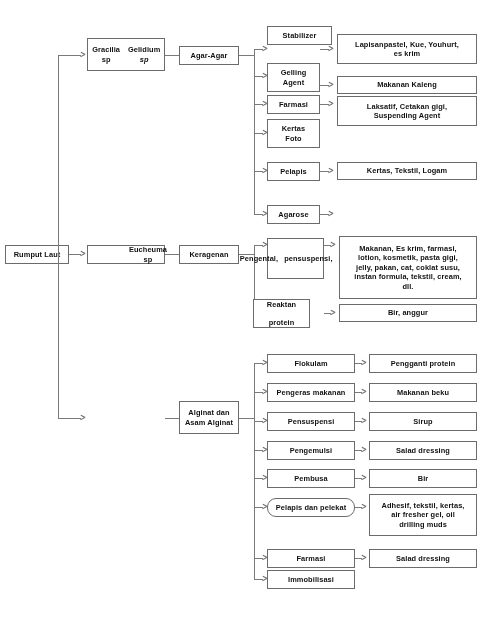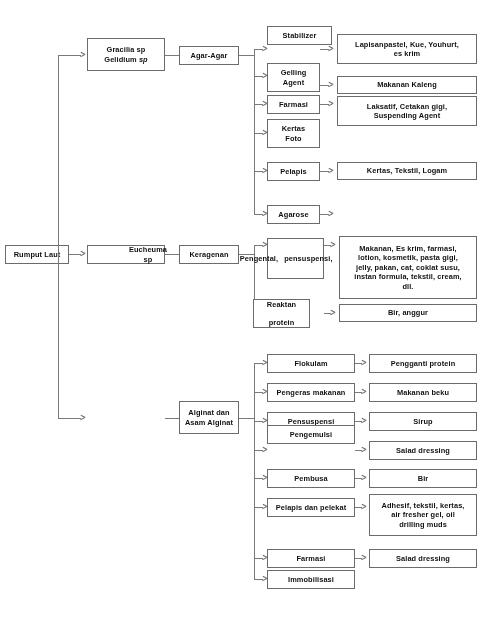--- a/index.html
+++ b/index.html
@@ -44,21 +44,21 @@
   </div>
 
   <div class="hl" style="left:69px;top:254px;width:12px;"></div>
   <div class="arw" style="left:85px;top:254px;"></div>
   <div class="vl" style="left:58px;top:55px;height:363px;"></div>
   <div class="hl" style="left:58px;top:55px;width:23px;"></div>
   <div class="arw" style="left:85px;top:55px;"></div>
   <div class="hl" style="left:58px;top:418px;width:23px;"></div>
   <div class="arw" style="left:85px;top:418px;"></div>
 
-  <div class="box f75" style="left:87px;top:38px;width:78px;height:33px;flex-direction:column;">
+  <div class="box f75" style="left:87px;top:38px;width:78px;height:33px;">
     <span class="txt">Gracilia  sp</span>
     <span class="txt"><span>Gelidium </span><i class="ital">sp</i></span>
   </div>
   <div class="hl" style="left:165px;top:55px;width:14px;"></div>
 
   <div class="box f75" style="left:179px;top:46px;width:60px;height:19px;">
     <span class="txt">Agar-Agar</span>
   </div>
   <div class="hl" style="left:239px;top:55px;width:15px;"></div>
   <div class="vl" style="left:254px;top:49px;height:165px;"></div>
@@ -202,21 +202,21 @@
     <span class="txt">Pensuspensi</span>
   </div>
   <div class="hl" style="left:355px;top:421px;width:7px;"></div>
   <div class="arw" style="left:366px;top:421px;"></div>
   <div class="box f75" style="left:369px;top:412px;width:108px;height:19px;">
     <span class="txt">Sirup</span>
   </div>
 
   <div class="hl" style="left:254px;top:450px;width:9px;"></div>
   <div class="arw" style="left:267px;top:450px;"></div>
-  <div class="box f75" style="left:267px;top:425px;width:88px;height:19px;">
+  <div class="box f75" style="left:267px;top:441px;width:88px;height:19px;">
     <span class="txt">Pengemulsi</span>
   </div>
   <div class="hl" style="left:355px;top:450px;width:7px;"></div>
   <div class="arw" style="left:366px;top:450px;"></div>
   <div class="box f75" style="left:369px;top:441px;width:108px;height:19px;">
     <span class="txt">Salad dressing</span>
   </div>
 
   <div class="hl" style="left:254px;top:478px;width:9px;"></div>
   <div class="arw" style="left:267px;top:478px;"></div>
@@ -224,21 +224,21 @@
     <span class="txt">Pembusa</span>
   </div>
   <div class="hl" style="left:355px;top:478px;width:7px;"></div>
   <div class="arw" style="left:366px;top:478px;"></div>
   <div class="box f75" style="left:369px;top:469px;width:108px;height:19px;">
     <span class="txt">Bir</span>
   </div>
 
   <div class="hl" style="left:254px;top:507px;width:9px;"></div>
   <div class="arw" style="left:267px;top:507px;"></div>
-  <div class="box f75" style="left:267px;top:498px;width:88px;height:19px;">
+  <div class="box f75" style="left:267px;top:498px;width:88px;height:19px;border-radius:9px;">
     <span class="txt">Pelapis dan pelekat</span>
   </div>
   <div class="hl" style="left:355px;top:507px;width:7px;"></div>
   <div class="arw" style="left:366px;top:507px;"></div>
   <div class="box f75" style="left:369px;top:494px;width:108px;height:42px;flex-direction:column;">
     <span class="txt">Adhesif, tekstil, kertas,</span>
     <span class="txt">air fresher gel, oil</span>
     <span class="txt">drilling muds</span>
   </div>
 

